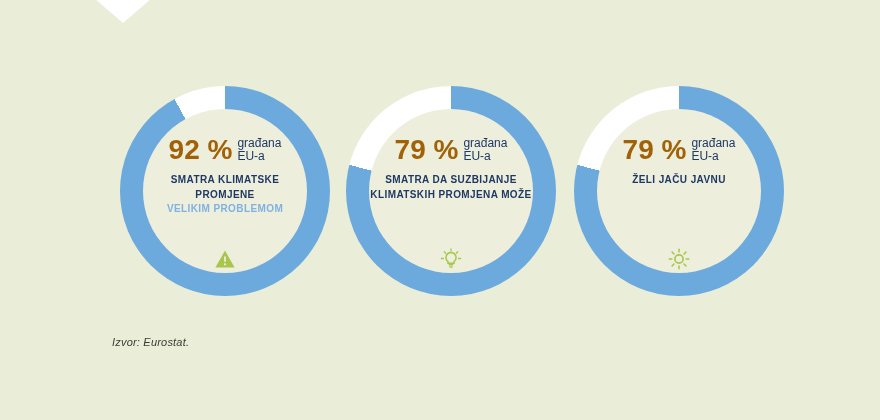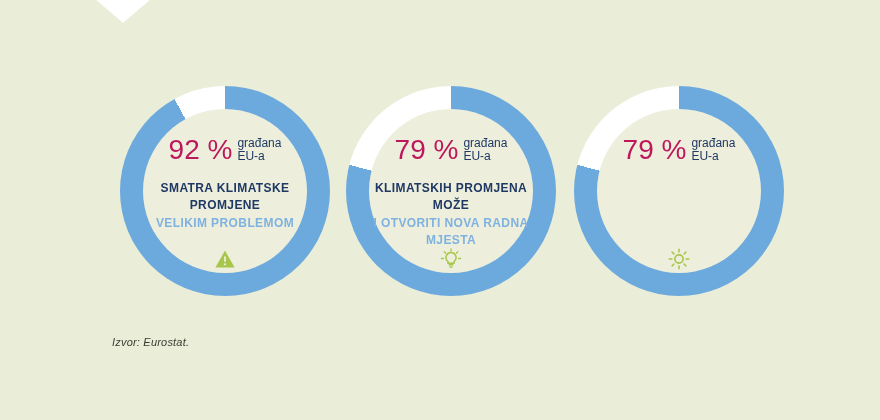--- a/index.html
+++ b/index.html
@@ -69,38 +69,38 @@
   }
 
   .pct-line {
     display: flex;
     align-items: flex-start;
     justify-content: center;
     gap: 5px;
   }
   .pct-value {
     font-size: 28px;
-    font-weight: normal;
-    color: #be185d;
+    font-weight: bold;
+    color: #a16207;
     line-height: 1;
     letter-spacing: 0px;
     white-space: nowrap;
   }
   .pct-suffix {
     text-align: left;
     color: #1F3864;
     font-size: 12px;
     line-height: 1.08;
     padding-top: 1px;
   }
   .pct-suffix span { display: block; white-space: nowrap; }
 
   .caption {
-    margin-top: 16px;
-    font-size: 12px;
+    margin-top: 9px;
+    font-size: 10px;
     line-height: 1.45;
     letter-spacing: 0.4px;
     color: #1F3864;
     text-transform: uppercase;
     font-weight: bold;
   }
   .caption .hl { color: #7FB2E0; display: block; }
   .caption .pl { display: block; }
 
   .icon-wrap {
@@ -164,22 +164,22 @@
     <div class="donut-hole"></div>
     <div class="donut-content">
       <div class="pct-line">
         <div class="pct-value">79 %</div>
         <div class="pct-suffix">
           <span>građana</span>
           <span>EU-a</span>
         </div>
       </div>
       <div class="caption">
+        <span class="pl">SMATRA DA SUZBIJANJE</span>
         <span class="pl">KLIMATSKIH PROMJENA MOŽE</span>
-        <span class="hl">I OTVORITI NOVA RADNA MJESTA</span>
       </div>
     </div>
     <div class="icon-wrap">
       <span>
         <svg width="22" height="22" viewBox="0 0 22 22">
           <g stroke="#A8C64B" stroke-width="1.3" stroke-linecap="round">
             <line x1="11" y1="1" x2="11" y2="3"></line>
             <line x1="4.3" y1="3.8" x2="5.7" y2="5.2"></line>
             <line x1="17.7" y1="3.8" x2="16.3" y2="5.2"></line>
             <line x1="1.4" y1="10.5" x2="3.4" y2="10.5"></line>
@@ -198,20 +198,21 @@
     <div class="donut-hole"></div>
     <div class="donut-content">
       <div class="pct-line">
         <div class="pct-value">79 %</div>
         <div class="pct-suffix">
           <span>građana</span>
           <span>EU-a</span>
         </div>
       </div>
       <div class="caption">
+        <span class="pl">ŽELI JAČU JAVNU</span>
       </div>
     </div>
     <div class="icon-wrap">
       <span>
         <svg width="22" height="22" viewBox="0 0 22 22">
           <circle cx="11" cy="11" r="4.1" fill="none" stroke="#A8C64B" stroke-width="1.6"></circle>
           <g stroke="#A8C64B" stroke-width="1.5" stroke-linecap="round">
             <line x1="11" y1="1.2" x2="11" y2="3.9"></line>
             <line x1="11" y1="18.1" x2="11" y2="20.8"></line>
             <line x1="1.2" y1="11" x2="3.9" y2="11"></line>

